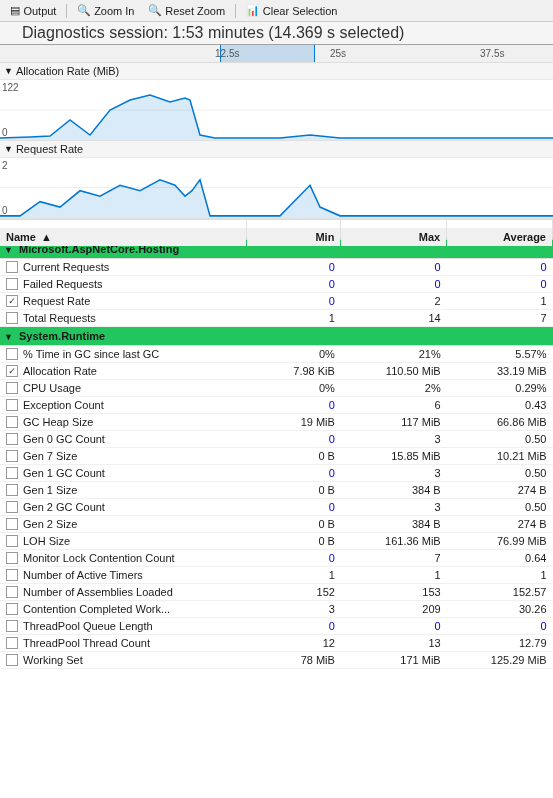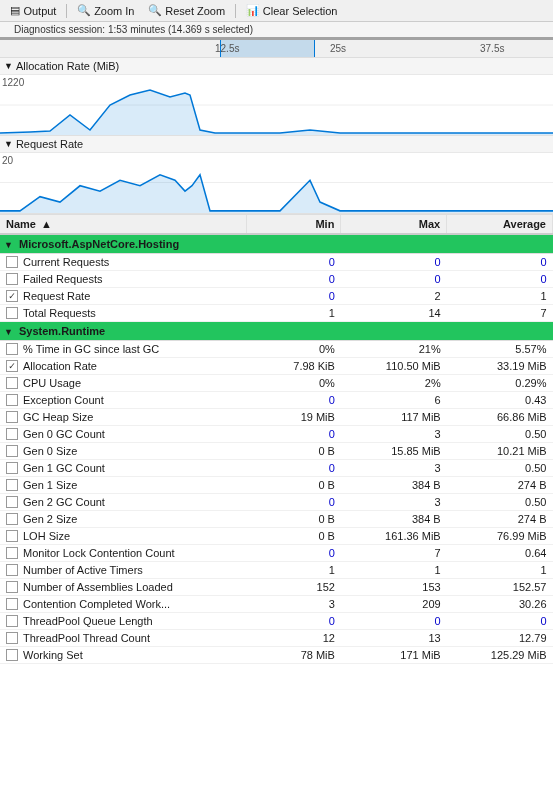--- a/index.html
+++ b/index.html
@@ -34,23 +34,23 @@
     }
     .toolbar-sep {
       width: 1px;
       height: 14px;
       background: #bbb;
       margin: 0 2px;
     }
     
     .session-bar {
       background: #f5f5f5;
-      border-bottom: 3px solid #a3a3a3;
-      padding: 2px 14px;
-      font-size: 10px;
+      border-bottom: 1px solid #a3a3a3;
+      padding: 2px 22px;
+      font-size: 16px;
       color: #333;
     }
     
     .timeline-container {
       background: #a3a3a3;
       border-bottom: 1px solid #ddd;
     }
     .timeline-ruler {
       height: 18px;
       background: #f0f0f0;
@@ -90,20 +90,21 @@
       height: 60px;
       position: relative;
       background: #fff;
       overflow: hidden;
     }
     .chart-labels {
       position: absolute;
       left: 2px;
       top: 2px;
       display: flex;
+      flex-direction: column;
       justify-content: space-between;
       height: calc(100% - 4px);
       font-size: 10px;
       color: #555;
       z-index: 2;
     }
     .chart-selected-overlay {
       position: absolute;
       background: rgba(0,120,215,0.10);
       top: 0;
@@ -125,21 +126,21 @@
     }
     .metrics-table th {
       background: #f0f0f0;
       border-bottom: 2px solid #ccc;
       border-right: 1px solid #e0e0e0;
       padding: 3px 6px;
       text-align: left;
       font-weight: 600;
       font-size: 11px;
       position: sticky;
-      top: 0;
+      top: 8px;
       z-index: 5;
     }
     .metrics-table th.num {
       text-align: right;
     }
     .metrics-table th .sort-arrow {
       display: inline-block;
       margin-left: 2px;
     }
     .metrics-table td {
@@ -421,21 +422,21 @@
         </div>
       </td>
       <td class="zero">0</td>
       <td class="num">3</td>
       <td class="num">0.50</td>
     </tr>
         <tr>
       <td>
         <div class="checkbox-cell">
           <div class="cb "></div>
-          <span>Gen 0 Size</span>
+          <span>Gen 7 Size</span>
         </div>
       </td>
       <td class="num">0 B</td>
       <td class="num">15.85 MiB</td>
       <td class="num">10.21 MiB</td>
     </tr>
         <tr>
       <td>
         <div class="checkbox-cell">
           <div class="cb "></div>

